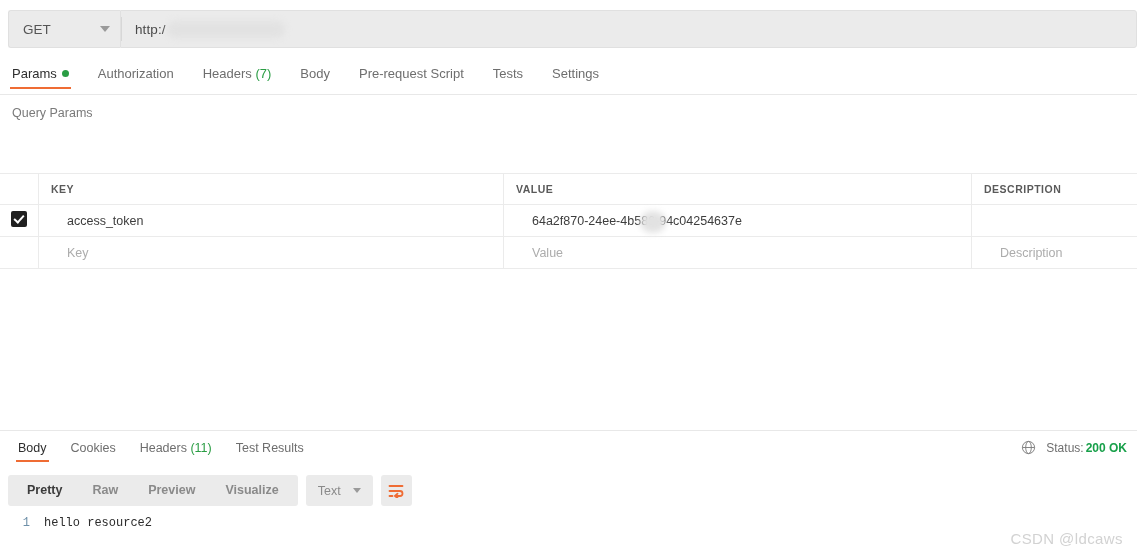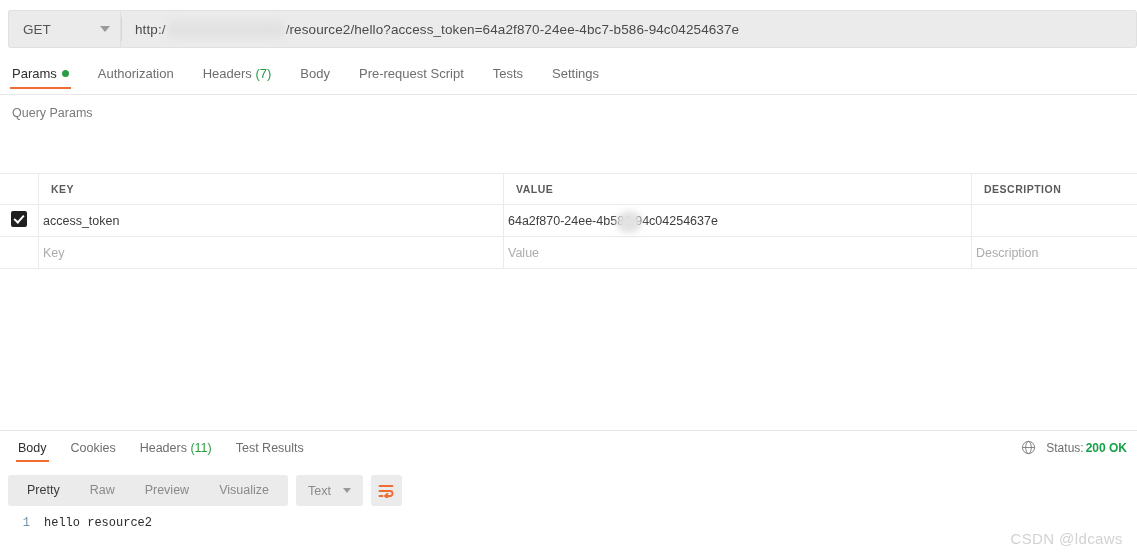--- a/index.html
+++ b/index.html
@@ -144,21 +144,21 @@
   .col-value { width: 455px; }
   .ptable thead th {
     height: 30px;
     font-size: 10.5px;
     font-weight: bold;
     letter-spacing: 0.5px;
     color: #5a5a5a;
     padding-left: 12px;
   }
   .ptable thead th.col-check { padding-left: 0; }
-  .ptable tbody td { height: 31px; font-size: 12.5px; padding-left: 4px; }
+  .ptable tbody td { height: 31px; font-size: 12.5px; padding-left: 28px; }
   .ptable tbody td.col-check { padding-left: 0; text-align: center; }
   .cell-filled { color: #3d3d3d; }
   .cell-ph { color: #acacac; }
   .checkbox {
     width: 16px; height: 16px;
     background: #202020;
     border-radius: 2px;
     display: inline-block;
     position: relative;
     cursor: pointer;
@@ -235,20 +235,21 @@
     align-items: center;
     gap: 8px;
   }
   .seg-group {
     background: #ebebeb;
     border-radius: 3px;
     display: flex;
     align-items: center;
     height: 31px;
     padding: 0 4px;
+    font-weight: bold;
   }
   .seg-btn {
     font-size: 12.5px;
     color: #8a8a8a;
     padding: 0 15px;
     line-height: 31px;
     cursor: pointer;
     white-space: nowrap;
   }
   .seg-btn.active { color: #3b3b3b; }
@@ -314,21 +315,20 @@
 
 <div class="url-row">
   <div class="method-select">
     <span class="method-label">GET</span>
     <span class="caret"></span>
   </div>
   <div class="url-input">
     <span class="url-divider"></span>
     <span class="url-text">http:/</span>
       <span class="redact redact-url"></span>
-      <span class="url-text">/resource2/hello?access_token=64a2f870-24ee-4bc7-b586-94c04254637e</span>
   </div>
 </div>
 
 <div class="req-tabs">
   <div class="req-tab active">
     <span>Params</span><span class="dot-green"></span>
   </div>
   <div class="req-tab">
     <span>Authorization</span>
   </div>

